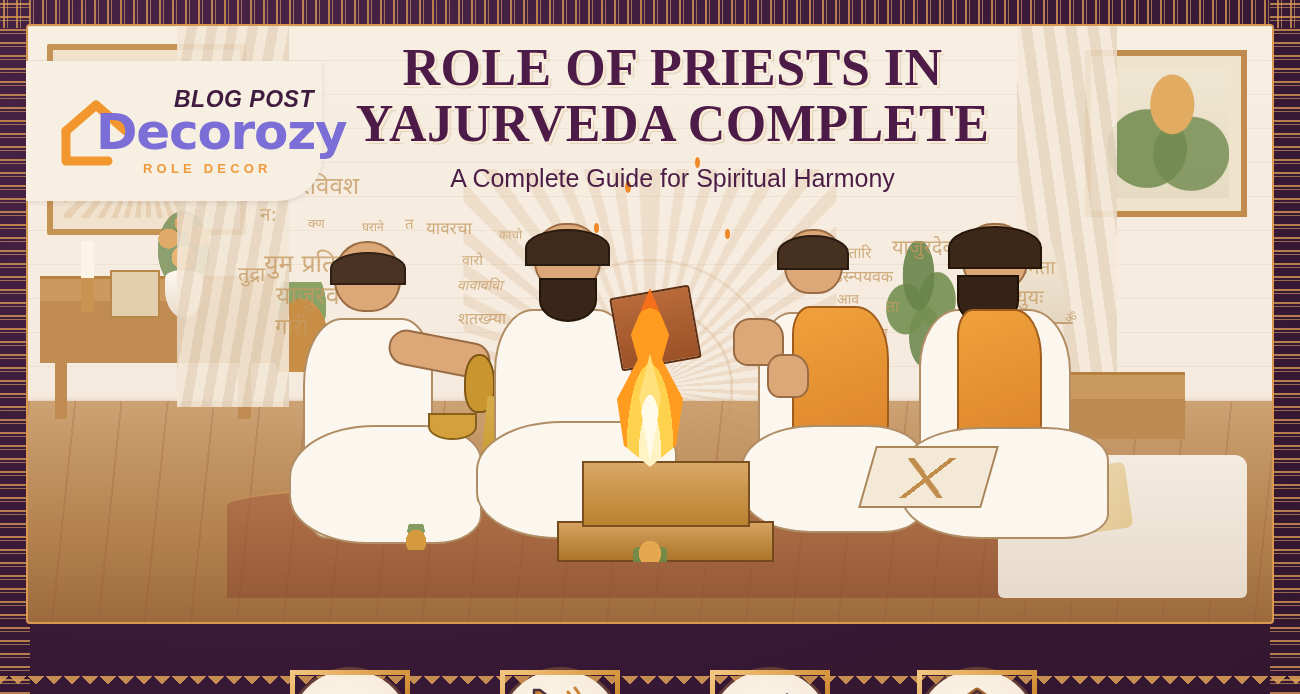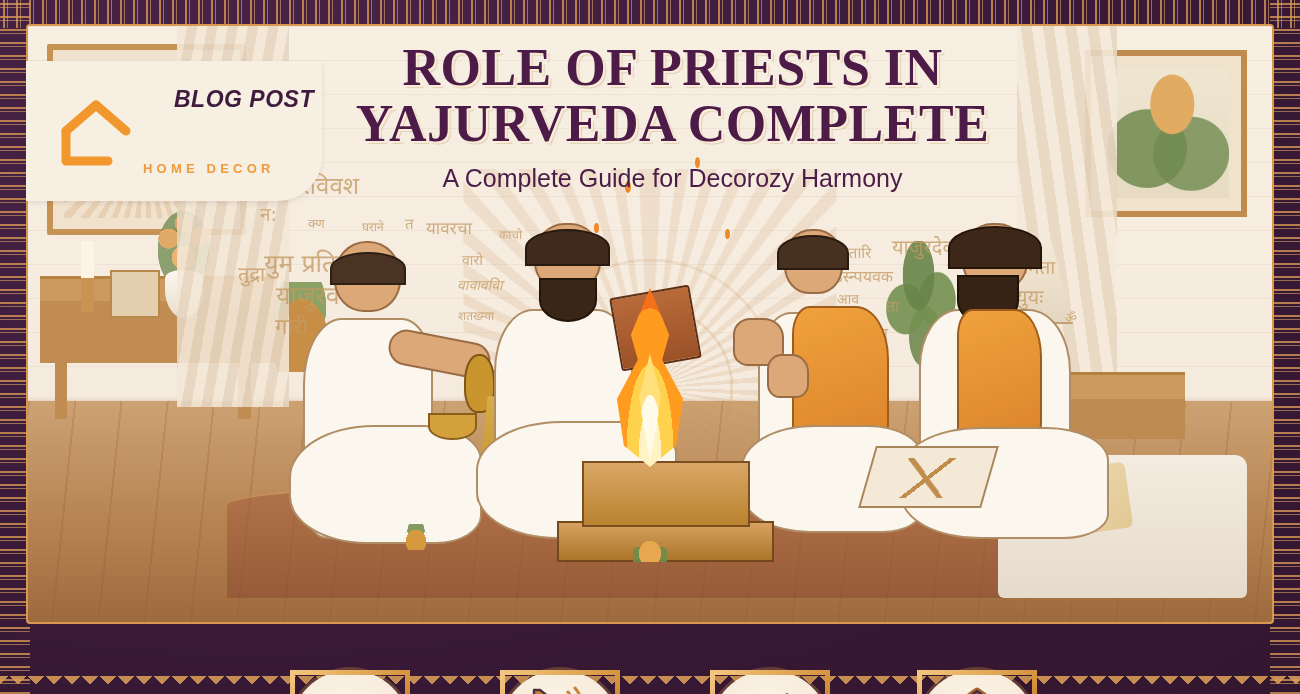--- a/index.html
+++ b/index.html
@@ -385,21 +385,21 @@
         <div class="sanskrit" style="left: 280px; top: 188px; font-size: 13px;">क्ण</div>
         <div class="sanskrit" style="left: 334px; top: 192px; font-size: 12px;">घराने</div>
         <div class="sanskrit" style="left: 377px; top: 187px; font-size: 15px;">त</div>
         <div class="sanskrit" style="left: 398px; top: 190px; font-size: 17px;">यावरचा</div>
         <div class="sanskrit" style="left: 471px; top: 200px; font-size: 12px;">काचो</div>
         <div class="sanskrit" style="left: 236px; top: 219px; font-size: 25px;">युम प्रतित्यवाः</div>
         <div class="sanskrit" style="left: 434px; top: 224px; font-size: 14px;">वारो</div>
         <div class="sanskrit" style="left: 210px; top: 234px; font-size: 20px;">तुद्रा</div>
         <div class="sanskrit" style="left: 248px; top: 251px; font-size: 25px;">याजुरवदेव</div>
         <div class="sanskrit" style="left: 429px; top: 249px; font-size: 14px; font-style: italic;">वावावविा</div>
-        <div class="sanskrit" style="left: 430px; top: 281px; font-size: 12px;">शतख्म्या</div>
+        <div class="sanskrit" style="left: 430px; top: 281px; font-size: 16px;">शतख्म्या</div>
         <div class="sanskrit" style="left: 247px; top: 284px; font-size: 22px;">गारी</div>
         <div class="sanskrit" style="left: 291px; top: 306px; font-size: 12px;">कग</div>
         <div class="sanskrit" style="left: 808px; top: 216px; font-size: 15px;">मातारि</div>
         <div class="sanskrit" style="left: 864px; top: 207px; font-size: 20px;">याजुरदेवा</div>
         <div class="sanskrit" style="left: 936px; top: 212px; font-size: 16px;">य</div>
         <div class="sanskrit" style="left: 953px; top: 208px; font-size: 20px;">वधुज</div>
         <div class="sanskrit" style="left: 806px; top: 239px; font-size: 16px;">उस्न्पयवक</div>
         <div class="sanskrit" style="left: 919px; top: 229px; font-size: 12px;">श</div>
         <div class="sanskrit" style="left: 942px; top: 236px; font-size: 16px;">शिल</div>
         <div class="sanskrit" style="left: 979px; top: 228px; font-size: 19px;">वनमता</div>
@@ -471,27 +471,28 @@
       background:radial-gradient(ellipse at 50% 68%,#d59a3e 0 48%,transparent 49%),
                  radial-gradient(ellipse at 50% 26%,rgba(110,140,74,.85) 0 40%,transparent 41%);"></div>
   </div>
 
   <div class="logo-badge">
     <svg class="logo-house" viewBox="0 0 76 72">
       <path d="M8 34 L38 8 L68 34" fill="none" stroke="#f2972e" stroke-width="9" stroke-linecap="round" stroke-linejoin="round"></path>
       <path d="M8 34 L8 64 L50 64" fill="none" stroke="#f2972e" stroke-width="9" stroke-linecap="round" stroke-linejoin="round"></path>
     </svg>
     <div class="logo-blog">BLOG POST</div>
-    <div class="logo-sub">HOME DECOR</div>
+    <div class="logo-word">Decorozy</div>
+    <div class="logo-sub">ROLE DECOR</div>
   </div>
 
   <div class="title-wrap">
     <div class="title-line">ROLE OF PRIESTS IN</div>
     <div class="title-line">YAJURVEDA COMPLETE</div>
-    <div class="subtitle">A Complete Guide for Decorozy Harmony</div>
+    <div class="subtitle">A Complete Guide for Spiritual Harmony</div>
   </div>
 
   <div class="icons-row">
 
     <div class="icon-col" style="left:245px;">
       <div class="icon-circle">
         <svg viewBox="0 0 110 110" width="110" height="110">
           <ellipse cx="37" cy="86" rx="24" ry="12" fill="#f7f1e5" stroke="#4a2f3e" stroke-width="2.4"></ellipse>
           <path d="M30 84 q-4 -22 8 -30 q10 -6 14 2 q5 10 -2 28 z" fill="#fbf7ef" stroke="#4a2f3e" stroke-width="2.4"></path>
           <circle cx="44" cy="38" r="11" fill="#dda877" stroke="#4a2f3e" stroke-width="2.4"></circle>

